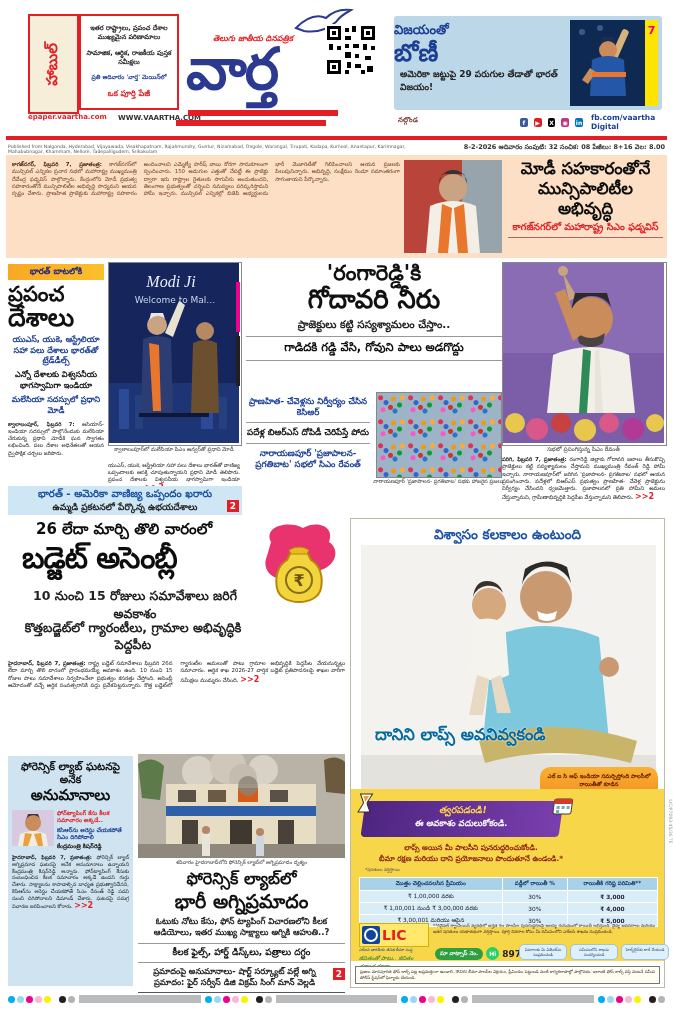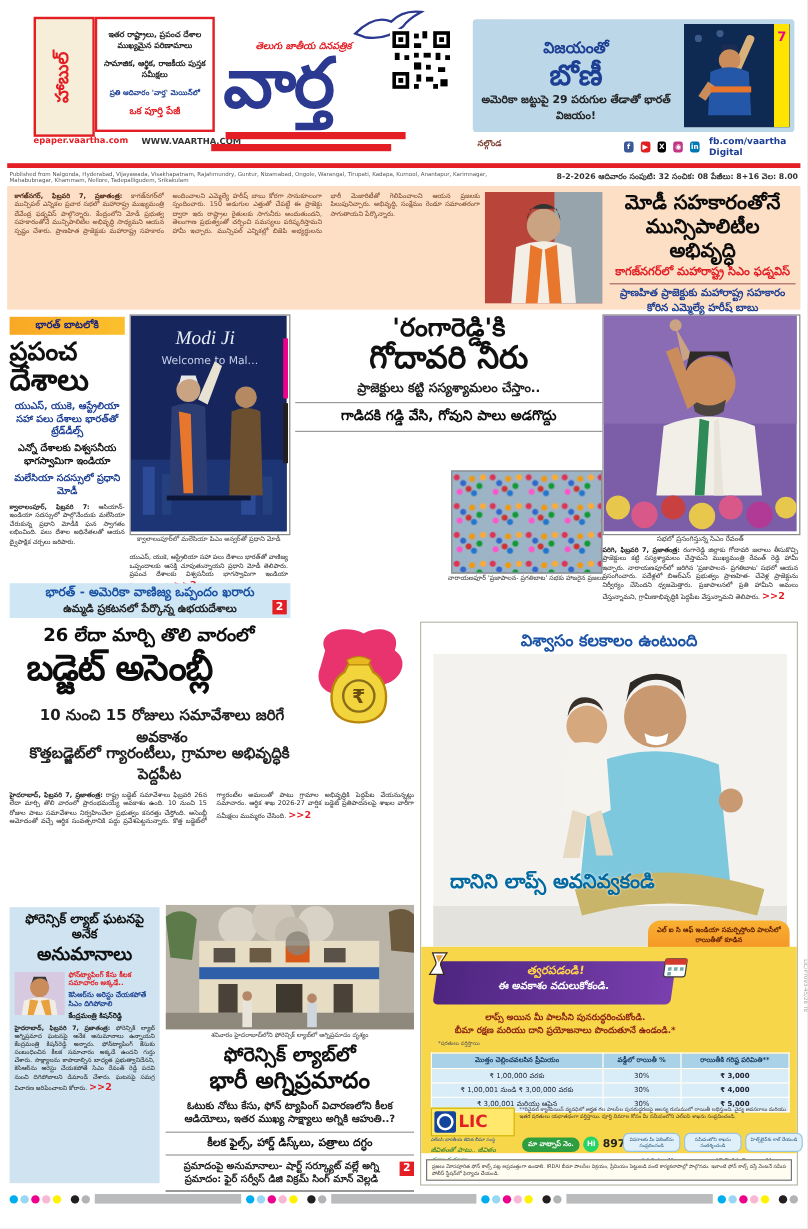--- a/index.html
+++ b/index.html
@@ -18,21 +18,21 @@
   .promo2 .l4{font-size:8px;font-weight:800;color:#e31e24;}
   .epaper{left:28px;top:113px;font-size:7px;font-weight:800;color:#e31e24;}
   .site{left:118px;top:114px;font-size:7px;font-weight:800;color:#333;}
   .tagline{left:188px;top:34px;width:130px;text-align:center;font-size:8px;color:#e31e24;font-style:italic;font-weight:700;}
   .vaartha{left:186px;top:40px;font-size:58px;line-height:1;font-weight:800;color:#2b3990;letter-spacing:-2px;}
   .logobar1{left:188px;top:110px;width:150px;height:6px;background:#e31e24;}
   .logobar2{left:176px;top:120px;width:150px;height:6px;background:#e31e24;}
   .dove{left:292px;top:6px;}
   .qr{left:325px;top:24px;width:52px;height:52px;}
   .cricket{left:394px;top:16px;width:268px;height:94px;background:#bcd7e8;border-radius:3px;display:flex;}
-  .cricket .txt{flex:1;text-align:center;padding-top:17px;}
+  .cricket .txt{flex:1;padding-top:6px;}
   .cricket .k{font-size:13px;font-weight:800;color:#1c3f94;}
   .cricket .t{font-size:24px;font-weight:800;color:#1c3f94;line-height:1.1;}
   .cricket .s{font-size:9px;font-weight:700;color:#222;padding:2px 6px;line-height:1.35;}
   .cricimg{position:relative;width:88px;height:86px;margin:4px;background:linear-gradient(180deg,#14305e,#0c1f42);overflow:hidden;}
   .cricimg .ystrip{position:absolute;right:0;top:0;width:13px;height:100%;background:#ffe400;}
   .cricimg .p7{position:absolute;right:0px;top:4px;width:13px;text-align:center;font-size:11px;font-weight:800;color:#ec008c;}
   .edition{left:398px;top:116px;font-size:7px;color:#7a3b2e;font-weight:700;}
   .socialrow{left:520px;top:113px;display:flex;gap:6px;align-items:center;}
   .sic{width:9px;height:9px;border-radius:2px;color:#fff;font-size:6px;font-weight:800;display:flex;align-items:center;justify-content:center;}
   .socialtxt{font-size:7.5px;font-weight:800;color:#1c3f94;margin-left:2px;}
@@ -283,21 +283,20 @@
         <circle cx="49" cy="28" r="14" fill="#caa383"></circle>
         <path d="M35 24 a14 14 0 0 1 28 0 l-3 -10 h-22 Z" fill="#333"></path>
         <path d="M26 46 Q49 36 72 46 L76 93 H22 Z" fill="#f3efe6"></path>
         <path d="M38 44 L34 93 h10 L48 48 Z" fill="#e8762c"></path>
         <path d="M60 44 L64 93 h-10 L50 48 Z" fill="#e8762c"></path>
       </svg>
     </div>
     <div class="tophead">
       <div class="h">మోడీ సహకారంతోనే మున్సిపాలిటీల అభివృద్ధి</div>
       <div class="d1">కాగజ్‌నగర్‌లో మహారాష్ట్ర సిఎం ఫడ్నవిస్</div>
-      <div class="d2">ప్రాణహిత ప్రాజెక్టుకు మహారాష్ట్ర సహకారం కోరిన ఎమ్మెల్యే హరీష్ బాబు</div>
     </div>
   </div>
 
   <div class="abs mid">
 
     <div class="wcol">
       <div class="kicker">భారత్ బాటలోకి</div>
       <div class="wh1">ప్రపంచ</div>
       <div class="wh2">దేశాలు</div>
       <div class="wdeck blue">యుఎస్, యుకె, ఆస్ట్రేలియా సహా పలు దేశాలు భారత్‌తో ట్రేడ్‌డీల్స్</div>
@@ -344,20 +343,25 @@
     <div class="colorbars">
       <div style="width:4px;height:50px;background:#ec008c"></div>
       <div style="width:4px;height:50px;background:#231f20;margin-top:4px"></div>
     </div>
 
     <div class="ghead">
       <div class="gh1">'రంగారెడ్డి'కి</div>
       <div class="gh2">గోదావరి నీరు</div>
       <div class="gd1">ప్రాజెక్టులు కట్టి సస్యశ్యామలం చేస్తాం..</div>
       <div class="gd2">గాడిదకి గడ్డి వేసి, గోవుని పాలు అడగొద్దు</div>
+    </div>
+    <div class="gdecks">
+      <div class="gdk blue">ప్రాణహిత- చేవెళ్లను నిర్వీర్యం చేసిన కెసిఆర్</div>
+      <div class="gdk blk">పదేళ్ల బిఆర్‌ఎస్ దోపిడీ చెరిపేస్తే పోదు</div>
+      <div class="gdk blue">నారాయణపూర్ 'ప్రజాపాలన- ప్రగతిబాట' సభలో సిఎం రేవంత్</div>
     </div>
 
     <div class="crowd"></div>
     <div class="crowdcap">నారాయణపూర్ 'ప్రజాపాలన- ప్రగతిబాట' సభకు హాజరైన ప్రజలు</div>
 
     <div class="rev">
       <svg width="161" height="180" viewBox="0 0 161 180">
         <rect width="161" height="180" fill="#7b5ea7"></rect>
         <rect width="161" height="90" fill="#8a6cb5"></rect>
         <path d="M60 10 L74 34 L66 38 Z" fill="#caa383"></path>

